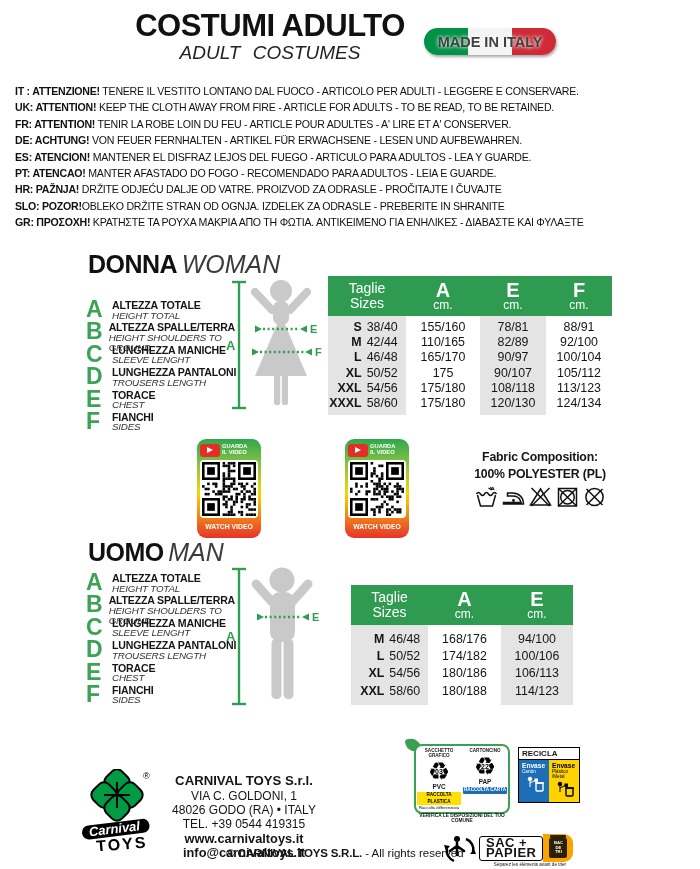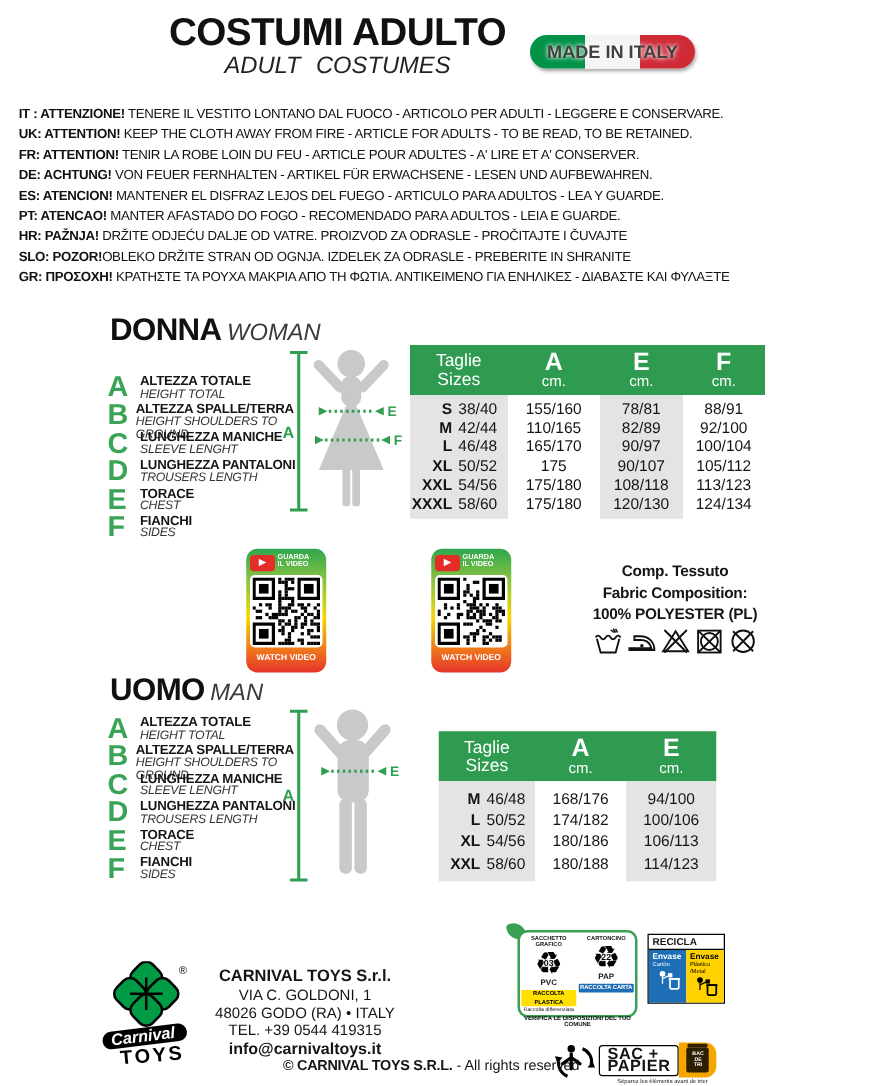--- a/index.html
+++ b/index.html
@@ -19,21 +19,21 @@
               justify-content:center;font-weight:bold;font-size:14.5px;color:#404040;
               text-shadow:0 0 3px rgba(255,255,255,.9),0 0 5px rgba(255,255,255,.7);}
 
   
   .warnings{left:15px;top:83px;width:678px;}
   .wline{font-size:10.6px;letter-spacing:-.25px;line-height:16.4px;white-space:nowrap;color:#101010;}
   .wbold{font-weight:bold;}
 
   
   .sec-title{font-weight:800;font-size:25px;color:#101010;letter-spacing:-.5px;}
-  .sec-sub{font-style:italic;font-weight:normal;font-size:19px;color:#3a3a39;letter-spacing:0;margin-top:24px;}
+  .sec-sub{font-style:italic;font-weight:normal;font-size:25px;color:#3a3a39;letter-spacing:0;margin-top:24px;}
 
   
   .meas{width:160px;}
   .mitem{display:flex;height:22.4px;align-items:flex-start;}
   .mletter{width:26px;font-size:23px;line-height:21px;font-weight:800;color:#3aa356;}
   .mtxt{padding-top:1px;}
   .mit{font-weight:bold;font-size:10.6px;line-height:10.5px;letter-spacing:-.2px;}
   .men{font-style:italic;font-size:9.8px;line-height:10.5px;color:#333;letter-spacing:-.2px;}
 
   
@@ -564,21 +564,20 @@
             <rect x="48" y="6" width="9" height="9" fill="#000"></rect>
             <rect x="0" y="42" width="21" height="21"></rect>
             <rect x="3" y="45" width="15" height="15" fill="#fff"></rect>
             <rect x="6" y="48" width="9" height="9" fill="#000"></rect>
           </svg></div>
       </div>
     <div class="qr-bottom">WATCH VIDEO</div>
   </div>
 
   <div class="abs fabric">
-    <div class="fl">Comp. Tessuto</div>
     <div class="fl">Fabric Composition:</div>
     <div class="fl">100% POLYESTER (PL)</div>
     <div class="care">
       <svg width="25" height="22" viewBox="0 0 24 22" fill="none" stroke="#111" stroke-width="1.5">
         <path d="M2,8 q2,-3 4,0 q2,3 4,0 q2,-3 4,0 q2,3 4,0 q2,-3 4,0"></path>
         <path d="M3,9 L6,20 H18 L21,9"></path>
         <path d="M14,2 l3,2 M16,1 l2,3 M18,1 l1.5,3" stroke-width="1.2"></path>
       </svg>
       <svg width="25" height="22" viewBox="0 0 24 22" fill="none" stroke="#111" stroke-width="1.5">
         <path d="M2,18 H22 C22,11 17,7 11,7 H6 V10 H11 C15,10 18,12 19,15 L19.5,16.5 H2 Z"></path>
@@ -740,20 +739,21 @@
       <text x="9" y="64" font-size="13" font-style="italic" font-weight="bold" fill="#fff">Carnival</text>
     </g>
     <text x="16" y="81" font-size="16" font-weight="bold" fill="#000" letter-spacing="2" transform="rotate(-5 37 74)">TOYS</text>
   </svg>
 
   <div class="abs addr">
     <div class="co">CARNIVAL TOYS S.r.l.</div>
     <div class="ln">VIA C. GOLDONI, 1</div>
     <div class="ln">48026 GODO (RA) • ITALY</div>
     <div class="ln">TEL. +39 0544 419315</div>
+    <div class="lk">www.carnivaltoys.it</div>
     <div class="lk">info@carnivaltoys.it</div>
   </div>
 
   <div class="abs rleaf"></div>
   <div class="abs rbox">
     <div class="rcols">
       <div class="rcol">
         <div class="rlab">SACCHETTO GRAFICO</div>
         <div class="mob"><span class="gl">♻</span><div class="num">03</div></div>
         <div class="mat">PVC</div>

